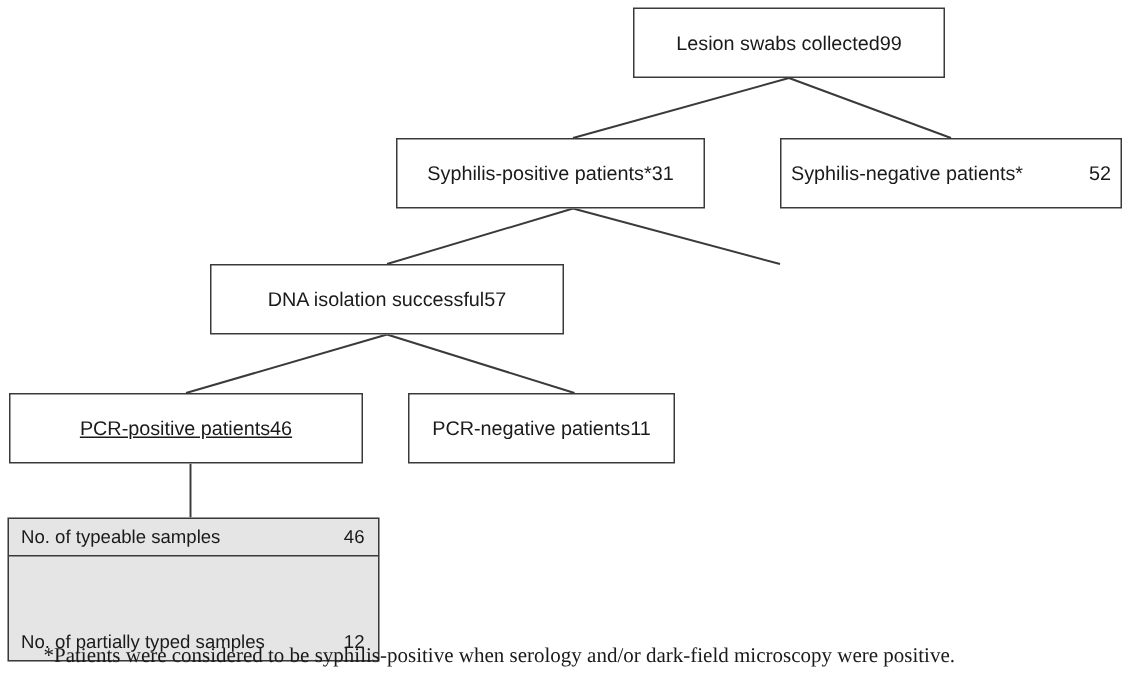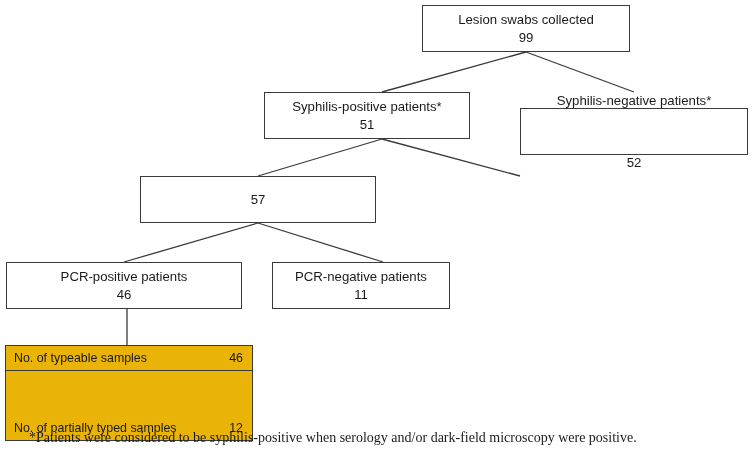--- a/index.html
+++ b/index.html
@@ -26,55 +26,54 @@
     width: 752px;
     height: 456px;
     pointer-events: none;
   }
   .node {
     position: absolute;
     box-sizing: border-box;
     border: 1.4px solid #3a3a3a;
     background: #ffffff;
     display: flex;
-    flex-direction: column;
     align-items: center;
     justify-content: center;
     text-align: center;
     font-family: "Liberation Sans", sans-serif;
     font-size: 13.2px;
     color: #1a1a1a;
     line-height: 1.35;
   }
   .node .node-label {
     display: block;
     white-space: nowrap;
   }
   .node .node-count {
     display: block;
   }
 
   
   #node-root        { left: 422px; top: 5px;   width: 208px; height: 47px; }
   #node-sypos       { left: 264px; top: 92px;  width: 206px; height: 47px; }
-  #node-syneg       { left: 520px; top: 108px;  width: 228px; height: 47px; gap: 44px; }
+  #node-syneg       { left: 520px; top: 92px;  width: 228px; height: 47px; gap: 44px; }
   #node-dna-ok      { left: 140px; top: 176px; width: 236px; height: 47px; }
   #node-dna-fail    { left: 408px; top: 176px; width: 224px; height: 47px; }
-  #node-pcr-pos     { left: 6px;   top: 262px; width: 236px; height: 47px; }
+  #node-pcr-pos     { left: 6px;   top: 262px; width: 236px; height: 47px; text-decoration: underline; }
   #node-pcr-neg     { left: 272px; top: 262px; width: 178px; height: 47px; }
 
   
   #summary-table {
     position: absolute;
     left: 5px;
     top: 345px;
     width: 248px;
     box-sizing: border-box;
     border: 1.4px solid #3a3a3a;
-    background: #eab308;
+    background: #e5e5e5;
   }
   .summary-row {
     display: flex;
     align-items: center;
     justify-content: space-between;
     height: 25px;
     padding: 0 9px 0 8px;
     box-sizing: border-box;
     border-bottom: 1.2px solid #3a3a3a;
     font-size: 12.4px;
@@ -122,29 +121,30 @@
     </g>
   </svg>
 
   <div class="node" id="node-root">
     <span class="node-label">Lesion swabs collected</span>
     <span class="node-count">99</span>
   </div>
 
   <div class="node" id="node-sypos">
     <span class="node-label">Syphilis-positive patients*</span>
-    <span class="node-count">51</span>
+    <span class="node-count">31</span>
   </div>
 
   <div class="node" id="node-syneg">
     <span class="node-label">Syphilis-negative patients*</span>
     <span class="node-count">52</span>
   </div>
 
   <div class="node" id="node-dna-ok">
+    <span class="node-label">DNA isolation successful</span>
     <span class="node-count">57</span>
   </div>
 
 
   <div class="node" id="node-pcr-pos">
     <span class="node-label">PCR-positive patients</span>
     <span class="node-count">46</span>
   </div>
 
   <div class="node" id="node-pcr-neg">

